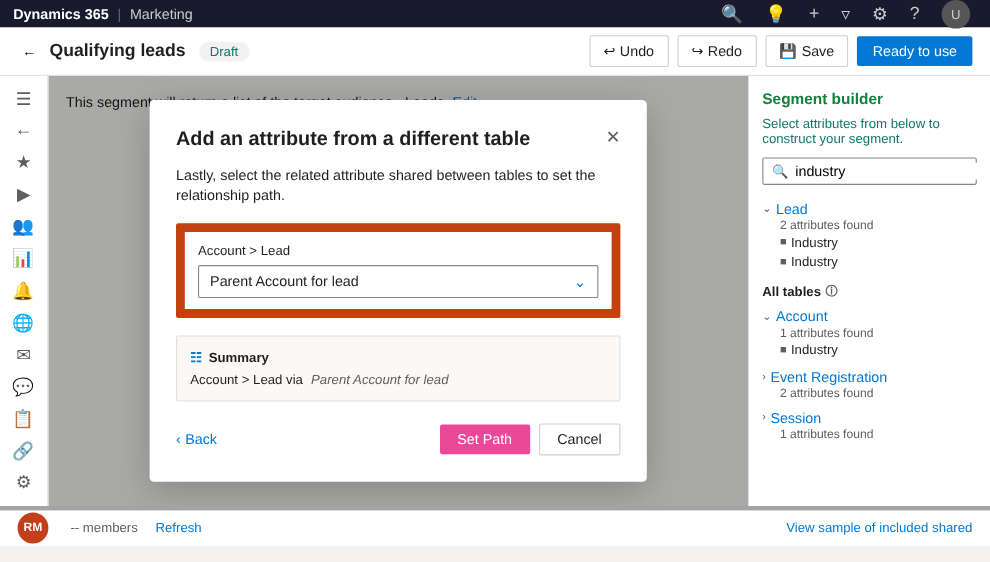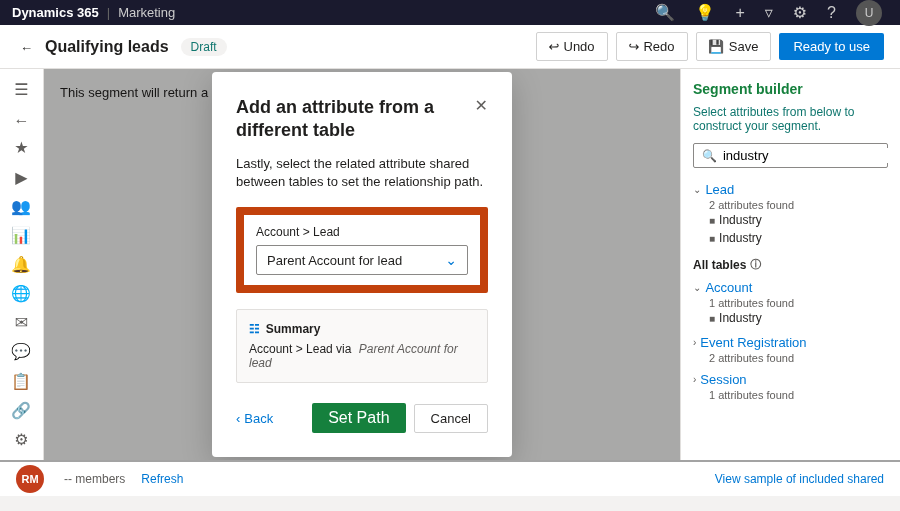--- a/index.html
+++ b/index.html
@@ -97,21 +97,21 @@
 
     .tree-item { padding: 2px 0 2px 16px; font-size: 12px; color: #201f1e; display: flex; align-items: center; gap: 4px; }
     .tree-item .item-icon { color: #605e5c; font-size: 10px; }
 
     .all-tables-label { font-size: 12px; font-weight: 600; color: #201f1e; margin: 10px 0 6px; display: flex; align-items: center; gap: 4px; }
     .all-tables-label .info-icon { color: #605e5c; font-size: 11px; }
 
     
     .status-bar {
       background: white;
-      border-top: 2px solid #a3a3a3;
+      border-top: 4px solid #a3a3a3;
       height: 36px;
       display: flex; align-items: center;
       padding: 0 16px;
       gap: 16px;
       font-size: 12px; color: #605e5c;
     }
     .status-bar .refresh-link { color: #0078d4; cursor: pointer; }
     .status-bar-spacer { flex: 1; }
     .view-sample { color: #0078d4; cursor: pointer; }
     .avatar { width: 28px; height: 28px; border-radius: 50%; background: #c43e1c; color: white; display: flex; align-items: center; justify-content: center; font-size: 11px; font-weight: 600; margin-right: 4px; }
@@ -122,21 +122,21 @@
       top: 0; left: 0; right: 0; bottom: 0;
       background: rgba(0,0,0,0.3);
       display: flex;
       align-items: center;
       justify-content: center;
       z-index: 100;
     }
     .modal {
       background: white;
       border-radius: 4px;
-      width: 300px;
+      width: 452px;
       padding: 24px;
       box-shadow: 0 8px 32px rgba(0,0,0,0.2);
       position: relative;
     }
     .modal-header { display: flex; justify-content: space-between; align-items: flex-start; margin-bottom: 12px; }
     .modal-title { font-size: 18px; font-weight: 600; color: #201f1e; line-height: 1.3; }
     .modal-close { color: #605e5c; cursor: pointer; font-size: 16px; }
     .modal-desc { font-size: 13px; color: #201f1e; margin-bottom: 16px; line-height: 1.4; }
 
     .relationship-box {
@@ -161,21 +161,21 @@
       background: #faf9f8;
       margin-bottom: 20px;
     }
     .summary-header { display: flex; align-items: center; gap: 6px; font-size: 12px; font-weight: 600; color: #201f1e; margin-bottom: 6px; }
     .summary-icon { color: #0078d4; }
     .summary-text { font-size: 12px; color: #201f1e; }
     .summary-text em { font-style: italic; color: #605e5c; }
 
     .modal-footer { display: flex; align-items: center; gap: 8px; }
     .back-btn { display: flex; align-items: center; gap: 4px; color: #0078d4; background: none; border: none; cursor: pointer; font-size: 13px; margin-right: auto; }
-    .set-path-btn { background: #15803d; color: white; border: none; border-radius: 2px; padding: 6px 16px; font-size: 16px; cursor: pointer; }
+    .set-path-btn { background: #ec4899; color: white; border: none; border-radius: 2px; padding: 6px 16px; font-size: 13px; cursor: pointer; }
     .cancel-btn { background: white; color: #201f1e; border: 1px solid #d0d0d0; border-radius: 2px; padding: 6px 16px; font-size: 13px; cursor: pointer; }
   </style>
 </head>
 <body>
 
 <div class="top-nav">
   <span style="font-weight:600;font-size:13px;color:white;">Dynamics 365</span>
   <span style="color:#666;">|</span>
   <span style="color:#ccc;font-size:13px;">Marketing</span>
   <div class="top-nav-spacer"></div>

